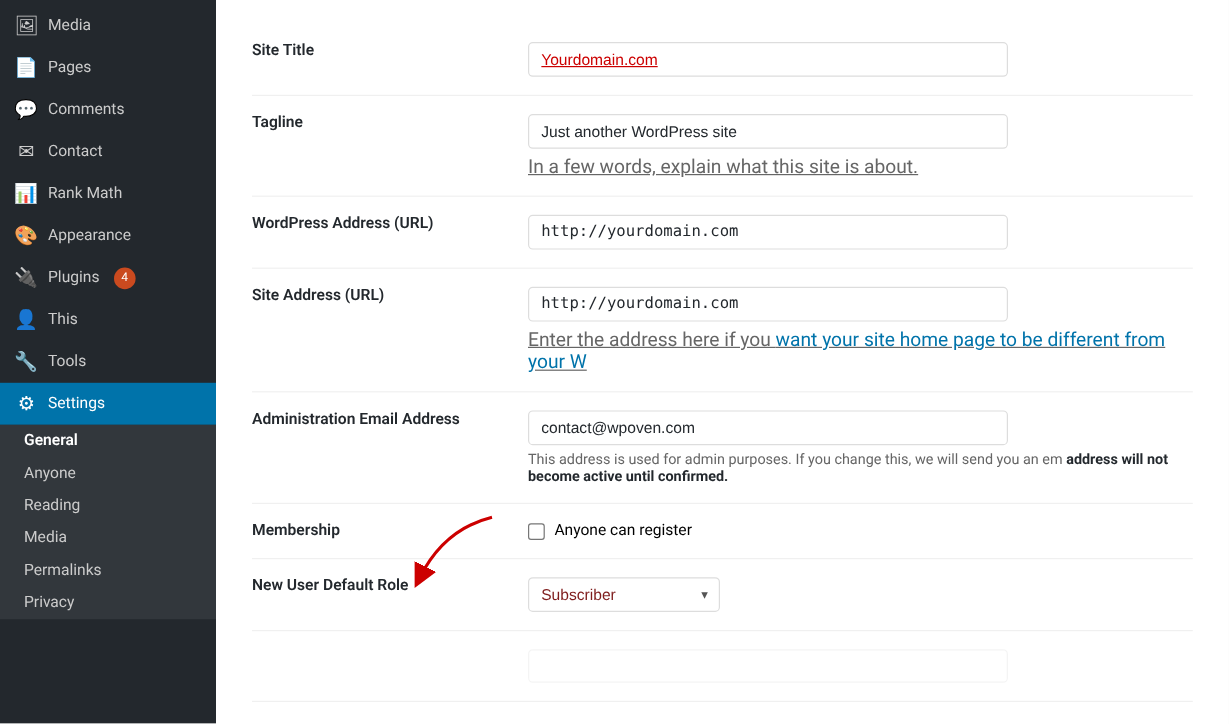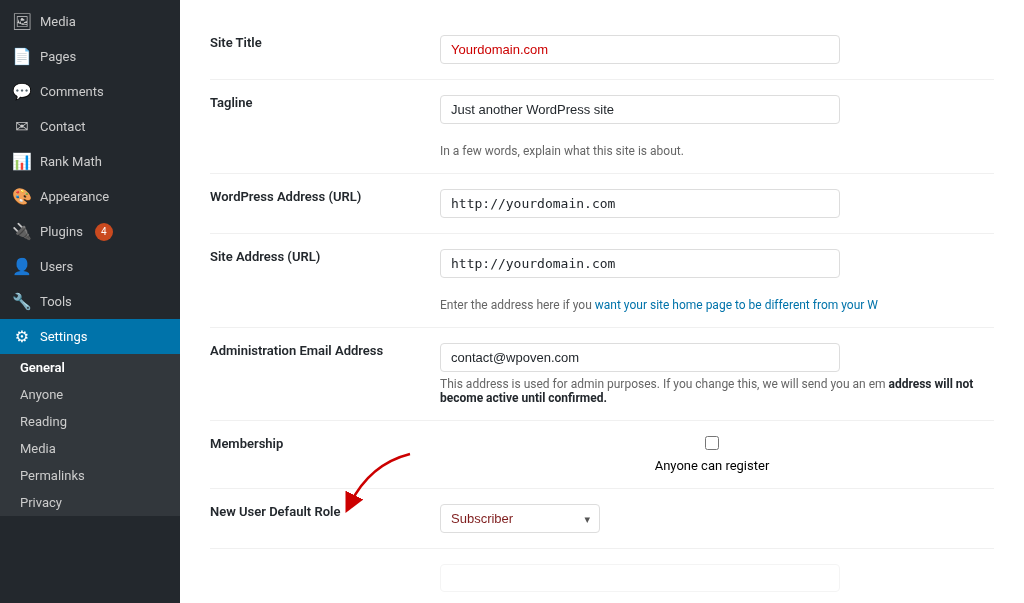--- a/index.html
+++ b/index.html
@@ -76,37 +76,37 @@
       width: 400px;
       max-width: 100%;
       padding: 6px 10px;
       border: 1px solid #ddd;
       border-radius: 4px;
       font-size: 13px;
       color: #23282d;
       background: #fff;
     }
     .desc {
-      font-size: 12px;
+      font-size: 16px;
       color: #666;
-      margin-top: 20px;
+      margin-top: 5px;
+      text-decoration: underline;
     }
     .desc a { color: #0073aa; text-decoration: none; }
     .admin-email-desc {
       font-size: 12px;
       color: #666;
       margin-top: 5px;
       max-width: 580px;
     }
     .admin-email-desc strong { color: #23282d; }
     .checkbox-wrap {
       display: flex;
       align-items: center;
       gap: 8px;
-      flex-direction: column;
     }
     .checkbox-wrap input[type="checkbox"] {
       width: 14px; height: 14px;
     }
     .select-wrap {
       position: relative;
       display: inline-block;
     }
     .form-select {
       padding: 6px 30px 6px 10px;
@@ -170,21 +170,21 @@
       <span class="sidebar-icon">🎨</span>
       <span>Appearance</span>
     </div>
     <div class="sidebar-item">
       <span class="sidebar-icon">🔌</span>
       <span>Plugins</span>
       <span class="badge">4</span>
     </div>
     <div class="sidebar-item">
       <span class="sidebar-icon">👤</span>
-      <span>Users</span>
+      <span>This</span>
     </div>
     <div class="sidebar-item">
       <span class="sidebar-icon">🔧</span>
       <span>Tools</span>
     </div>
     <div class="sidebar-item active">
       <span class="sidebar-icon">⚙</span>
       <span>Settings</span>
     </div>
     <div class="submenu">
@@ -211,21 +211,21 @@
 </div>
 
 <div id="main">
   <div class="settings-wrap">
     <table class="form-table">
       <tbody>
 
         <tr>
           <th>Site Title</th>
           <td>
-            <input type="text" class="form-input" value="Yourdomain.com" style="color: rgb(204, 0, 0);">
+            <input type="text" class="form-input" value="Yourdomain.com" style="color: rgb(204, 0, 0); text-decoration: underline;">
           </td>
         </tr>
 
         <tr>
           <th>Tagline</th>
           <td>
             <input type="text" class="form-input" value="Just another WordPress site" style="">
             <p class="desc">In a few words, explain what this site is about.</p>
           </td>
         </tr>

